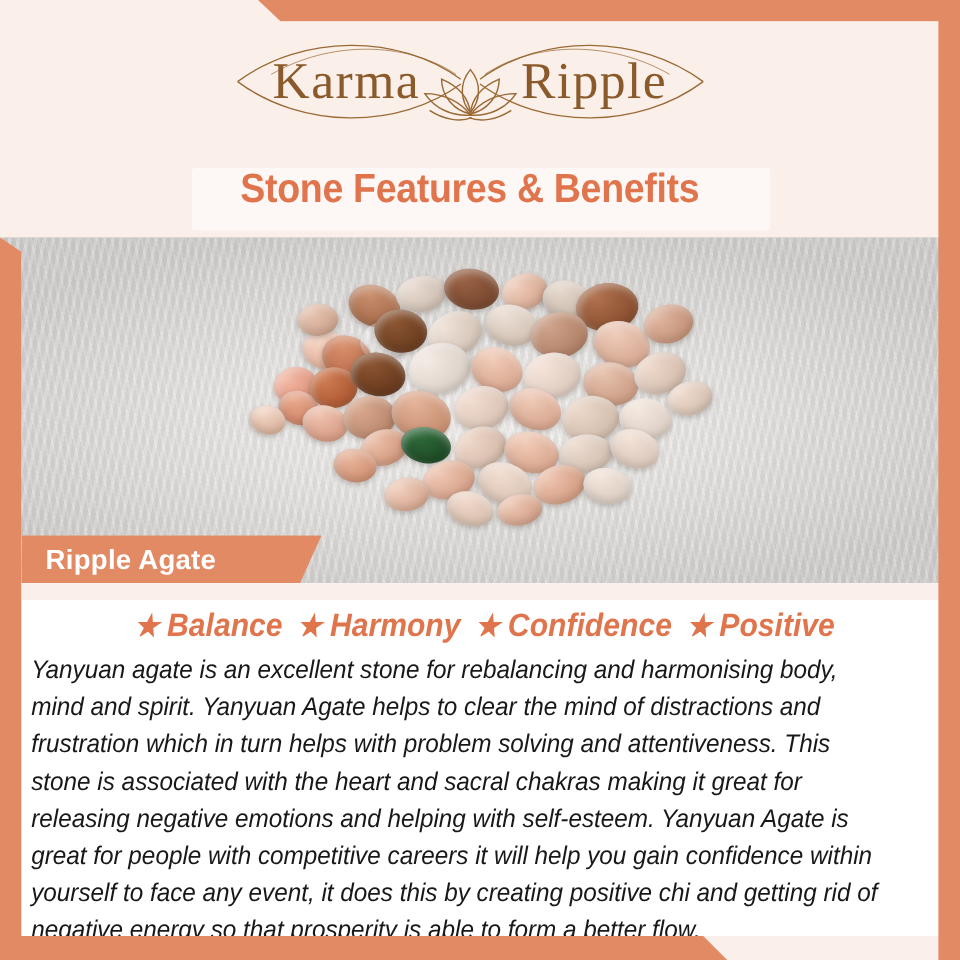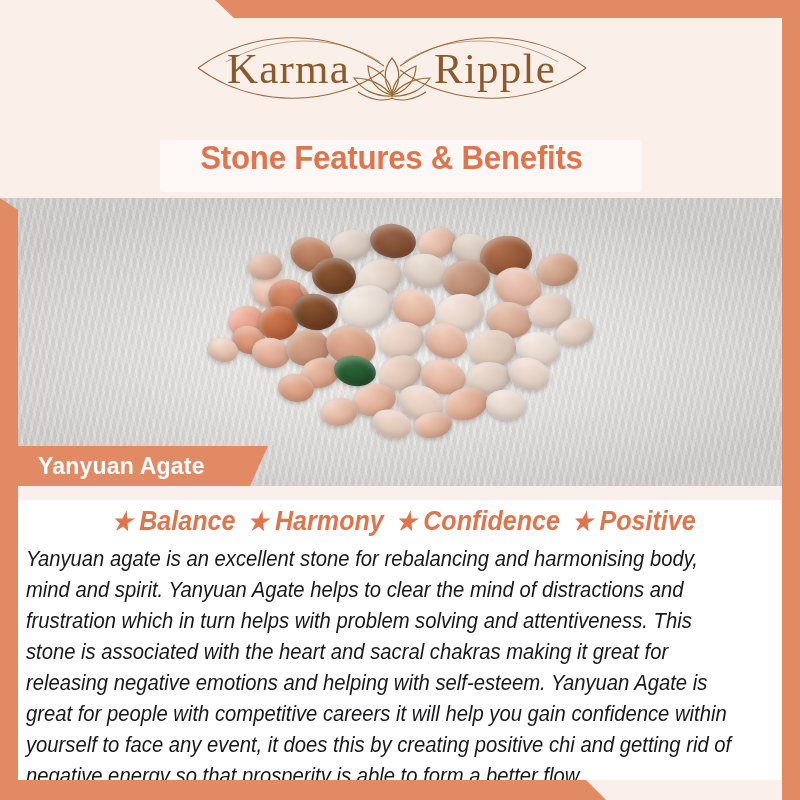--- a/index.html
+++ b/index.html
@@ -282,21 +282,21 @@
         <div class="stone" style="left: 486px; top: 192px; width: 40px; height: 30px; background: radial-gradient(at 34% 28%, rgb(244, 230, 220) 0%, rgb(211, 196, 184) 92%); transform: rotate(10deg);"></div>
         <div class="stone" style="left: 320px; top: 200px; width: 38px; height: 28px; background: radial-gradient(at 34% 28%, rgb(241, 208, 190) 0%, rgb(207, 157, 132) 92%); transform: rotate(-8deg);"></div>
         <div class="stone" style="left: 372px; top: 212px; width: 40px; height: 28px; background: radial-gradient(at 34% 28%, rgb(242, 218, 204) 0%, rgb(208, 184, 167) 92%); transform: rotate(16deg);"></div>
         <div class="stone" style="left: 414px; top: 214px; width: 38px; height: 26px; background: radial-gradient(at 34% 28%, rgb(238, 201, 182) 0%, rgb(204, 150, 125) 92%); transform: rotate(-10deg);"></div>
         <div class="stone" style="left: 208px; top: 140px; width: 30px; height: 24px; background: radial-gradient(at 34% 28%, rgb(244, 216, 201) 0%, rgb(210, 167, 142) 92%); transform: rotate(14deg);"></div>
         <div class="stone" style="left: 556px; top: 120px; width: 38px; height: 28px; background: radial-gradient(at 34% 28%, rgb(240, 220, 207) 0%, rgb(206, 185, 169) 92%); transform: rotate(-14deg);"></div>
       </div>
   </div>
 
   <div class="name-banner">
-    <span>Yanyuan Agate</span>
+    <span>Ripple Agate</span>
   </div>
 
   <div class="content">
     <div class="content-topstrip"></div>
     <div class="keywords" id="keywords"><span class="kw-star">★</span><span class="kw">Balance</span><span class="kw-star">★</span><span class="kw">Harmony</span><span class="kw-star">★</span><span class="kw">Confidence</span><span class="kw-star">★</span><span class="kw">Positive</span></div>
     <div class="body-text">Yanyuan agate is an excellent stone for rebalancing and harmonising body, mind and spirit. Yanyuan Agate helps to clear the mind of distractions and frustration which in turn helps with problem solving and attentiveness. This stone is associated with the heart and sacral chakras making it great for releasing negative emotions and helping with self-esteem. Yanyuan Agate is great for people with competitive careers it will help you gain confidence within yourself to face any event, it does this by creating positive chi and getting rid of negative energy so that prosperity is able to form a better flow.</div>
   </div>
 
   <div class="frame-top"></div>
   <div class="frame-right"></div>

